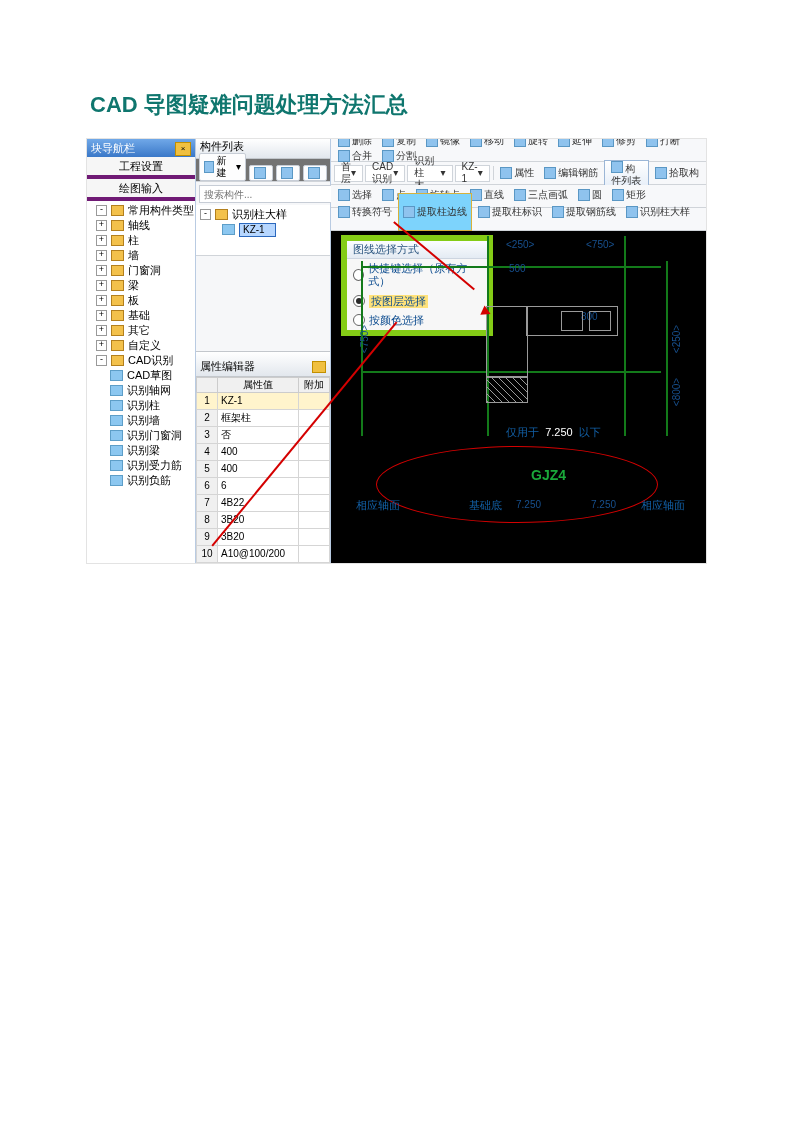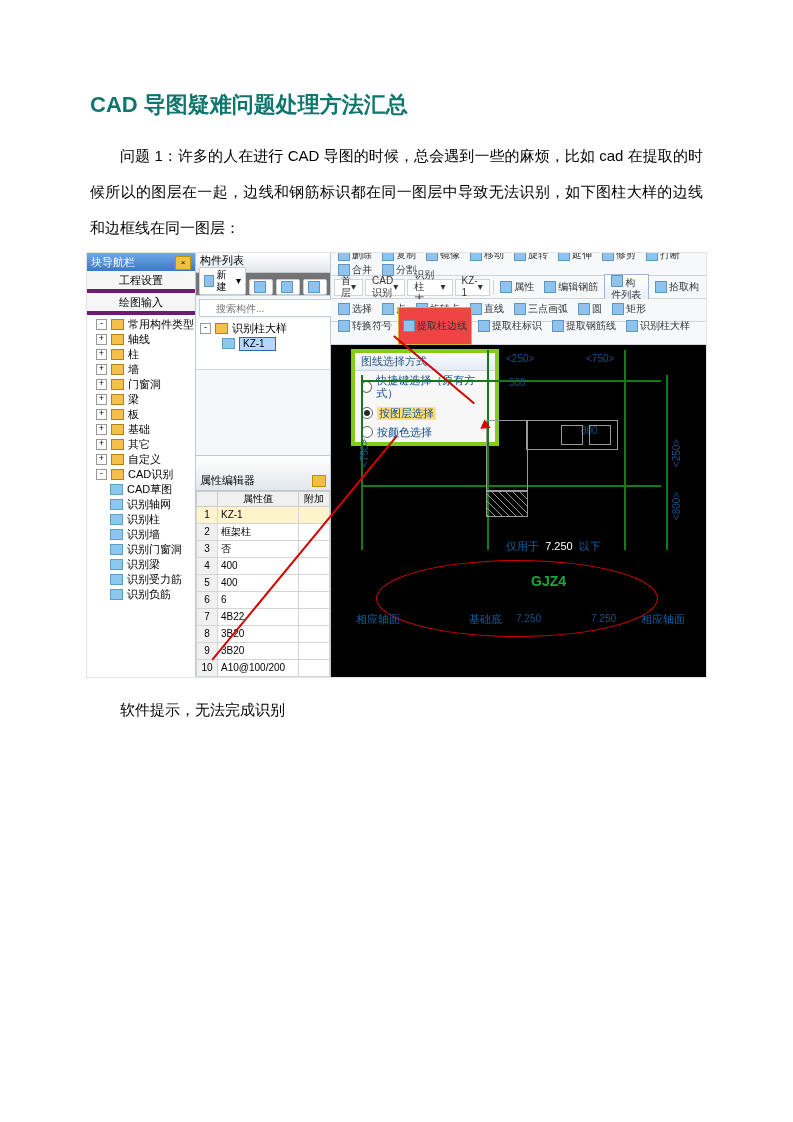--- a/index.html
+++ b/index.html
@@ -84,27 +84,27 @@
     padding:1px 4px 0 4px; font-size:11px; border-bottom:1px solid #c3c7cc;
   }
   .mid-toolbar {
     display:flex; align-items:flex-end; gap:3px; height:22px; padding:0 3px;
     background:#737373; border-bottom:1px solid #d0d4d9;
   }
   .tb-btn { display:inline-flex; align-items:center; font-size:10px; padding:1px 4px; background:#fdfdfe; border:1px solid #c7cdd6; border-radius:2px; }
   .mid-search {
     height:18px; margin:3px 3px 2px 3px; display:flex; font-size:10px;
   }
-  .mid-search input { flex:1; border:1px solid #c7cdd6; padding:0 16px; font-size:10px; color:#888; height:16px; }
+  .mid-search input { flex:1; border:1px solid #c7cdd6; padding:0 4px; font-size:10px; color:#888; height:16px; }
   .mid-tree { height:46px; padding:2px 4px; font-size:11px; background:#fff; border-bottom:1px solid #d0d4d9; }
   .mid-tree .kz { display:inline-block; padding:0 10px 0 3px; background:#b7d7ff; border:1px solid #2b68bd; color:#000; font-size:10px; }
 
   .prop-head {
     height:18px; background:linear-gradient(#fff,#e2e7ed);
-    padding:16px 4px 0 4px; font-size:11px; border-top:1px solid #c3c7cc; border-bottom:1px solid #c3c7cc;
+    padding:6px 4px 0 4px; font-size:11px; border-top:1px solid #c3c7cc; border-bottom:1px solid #c3c7cc;
     display:flex; justify-content:space-between; align-items:center;
     margin-top:auto;
   }
   .prop-pin { width:12px; height:10px; background:#f0c040; border:1px solid #c28f00; }
   .prop-table { flex:0 0 auto; }
   .prop-table table { width:100%; border-collapse:collapse; font-size:10px; }
   .prop-table th { background:#f0f0f0; border:1px solid #ccc; font-weight:normal; padding:1px 3px; text-align:center; }
   .prop-table td { border:1px solid #d5d5d5; padding:1px 3px; background:#fff; height:14px; }
   .prop-table td.idx { width:14px; text-align:center; background:#f0f0f0; }
   .prop-table tr.sel td { background:#fff4cc; }
@@ -113,29 +113,29 @@
   .right { flex:1; display:flex; flex-direction:column; position:relative; }
   .ribbon-row {
     display:flex; align-items:center; gap:2px; padding:2px 3px;
     background:#f7f8fa; border-bottom:1px solid #d0d4d9;
     font-size:10px; color:#333; height:18px;
   }
   .rb-ic { display:inline-block; width:10px; height:10px; background:#8fc3ee; border:1px solid #5a97c4; margin-right:2px; vertical-align:-1px; }
   .rb-btn { display:inline-flex; align-items:center; padding:0 4px; white-space:nowrap; }
   .rb-sep { width:1px; height:14px; background:#d0d4d9; margin:0 1px; }
   .rb-sel { border:1px solid #cfd4da; padding:0 6px; background:#fff; height:15px; display:inline-flex; align-items:center; }
-  .rb-highlight { background:#ef4444; border:1px solid #d7b23b; padding:12px 4px; }
+  .rb-highlight { background:#7dd3fc; border:1px solid #d7b23b; padding:12px 4px; }
   .rb-tab-active { background:linear-gradient(#fff,#e6eef8); border:1px solid #9bb6d6; border-bottom:none; padding:0 6px; }
 
   .canvas { flex:1; background:#000; position:relative; color:#0a4a8e; overflow:hidden; }
 
   
   .float-panel {
-    position:absolute; left:20px; top:4px; width:140px;
-    background:#f7f7f7; border:4px solid #84cc16; font-size:11px;
+    position:absolute; left:10px; top:4px; width:140px;
+    background:#f7f7f7; border:6px solid #84cc16; font-size:11px;
   }
   .float-panel .fp-head { background:linear-gradient(#fbfdff,#e4ebf3); padding:2px 6px; color:#28537e; border-bottom:1px solid #cdd5e0; }
   .fp-row { display:flex; align-items:center; gap:4px; padding:3px 6px; }
   .radio { width:10px; height:10px; border:1px solid #666; border-radius:50%; display:inline-block; position:relative; background:#fff; }
   .radio.sel::after { content:""; position:absolute; inset:2px; background:#2a2a2a; border-radius:50%; }
 
   
   .redline {
     position:absolute; background:#d40000; transform-origin:left center;
   }
@@ -144,28 +144,27 @@
     border-left:9px solid #d40000; border-top:5px solid transparent; border-bottom:5px solid transparent;
   }
 
   
   .grid-line { position:absolute; background:#137a1a; }
   .dim-text { position:absolute; color:#17508e; font-size:10px; white-space:nowrap; }
   .col-part { position:absolute; border:1.5px solid #9a9a9a; background:transparent; }
   .col-hatch { position:absolute; border:1.5px solid #9a9a9a; background:repeating-linear-gradient(45deg,#9a9a9a 0,#9a9a9a 1px,transparent 1px,transparent 5px); }
   .ellipse-red { position:absolute; border:1.5px solid #d40000; border-radius:50%; }
   .blue-text { position:absolute; color:#1260a7; font-size:11px; white-space:nowrap; }
-  .green-text { position:absolute; color:#1aa83a; font-size:14px; font-weight:bold; white-space:nowrap; }
+  .green-text { position:absolute; color:#1aa83a; font-size:14px; font-weight:bold; white-space:nowrap;margin-top:8px; }
 </style>
 </head>
 <body>
 
 <div class="page">
   <h1 class="title">CAD 导图疑难问题处理方法汇总</h1>
-  <p class="body-text indent">问题 1：许多的人在进行 CAD 导图的时候，总会遇到一些的麻烦，比如 cad 在提取的时候所以的图层在一起，边线和钢筋标识都在同一图层中导致无法识别，如下图柱大样的边线和边框线在同一图层：</p>
 
   <div class="shot">
 
     <div class="nav">
       <div class="nav-titlebar">
         <span>块导航栏</span>
         <span class="nav-title-x">×</span>
       </div>
       <div class="nav-top-btn">工程设置</div>
       <div class="nav-top-btn">绘图输入</div>
@@ -398,14 +397,13 @@
 
         <div class="arrow-head" style="left:151px; top:76px; transform:rotate(25deg);"></div>
       </div>
     </div>
 
     <div class="redline" style="left:125px; top:406px; width:290px; height:1.5px; transform:rotate(-50.5deg);"></div>
     <div class="redline" style="left:307px; top:82px; width:105px; height:1.5px; transform:rotate(40deg);"></div>
 
   </div>
 
-  <p class="body-text indent" style="margin-top:14px;">软件提示，无法完成识别</p>
 </div>
 
 </body></html>

